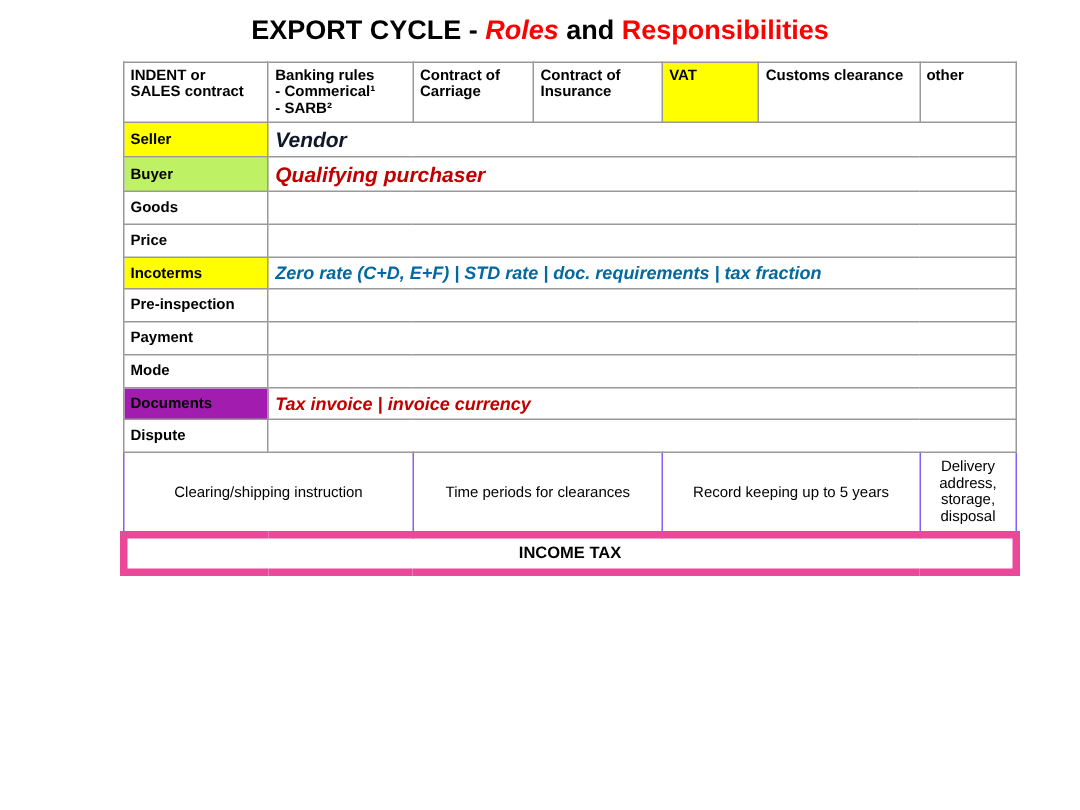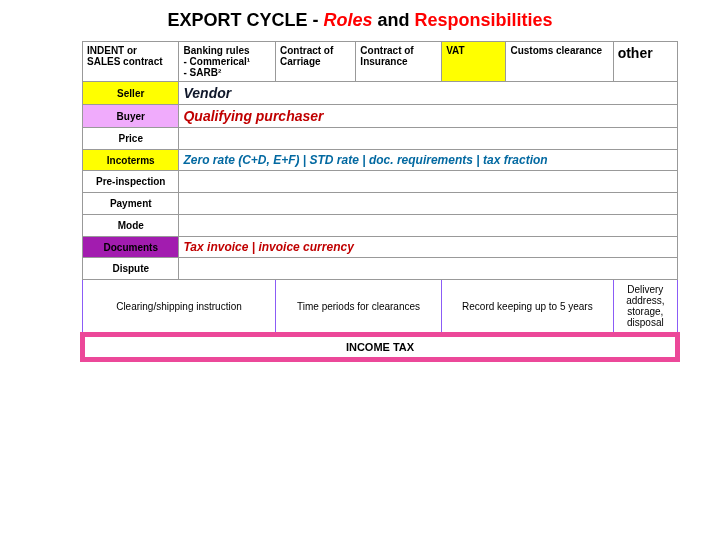--- a/index.html
+++ b/index.html
@@ -48,24 +48,23 @@
     }
     .header-row td.vat-header {
       background: #ffff00;
       font-weight: bold;
     }
     .row-label {
       font-weight: bold;
       font-size: 10px;
       padding: 4px 4px;
       white-space: nowrap;
-      text-align: center;
     }
     .seller-label { background: #ffff00; }
-    .buyer-label { background: #f0abfc; }
+    .buyer-label { background: #bef264; }
     .incoterms-label { background: #ffff00; }
     .documents-label { background: #a21caf; }
     .vendor-text {
       font-size: 14px;
       font-weight: bold;
       color: #0f172a;
       font-style: italic;
     }
     .qualifying-text {
       font-size: 14px;
@@ -125,33 +124,37 @@
   </colgroup>
 
   <tbody>
       <tr class="header-row">
     <td style="font-size:10px;font-weight:bold;">INDENT or<br>SALES contract</td>
     <td style="font-size:10px;font-weight:bold;">Banking rules<br>- Commerical¹<br>- SARB²</td>
     <td style="font-size:10px;font-weight:bold;">Contract of<br>Carriage</td>
     <td style="font-size:10px;font-weight:bold;">Contract of<br>Insurance</td>
     <td class="vat-header" style="font-size:10px;font-weight:bold;">VAT</td>
     <td style="font-size:10px;font-weight:bold;">Customs clearance</td>
-    <td style="font-size:14px;font-weight:bold;">other</td>
+    <td style="font-size:10px;font-weight:bold;">other</td>
   </tr>
 
   <tr>
     <td class="row-label seller-label">Seller</td>
     <td colspan="6"><span class="vendor-text">Vendor</span></td>
   </tr>
 
   <tr>
     <td class="row-label buyer-label">Buyer</td>
     <td colspan="6"><span class="qualifying-text">Qualifying purchaser</span></td>
   </tr>
 
+  <tr>
+    <td class="row-label">Goods</td>
+    <td colspan="6" style="height:22px;"></td>
+  </tr>
 
   <tr>
     <td class="row-label">Price</td>
     <td colspan="6" style="height:22px;"></td>
   </tr>
 
   <tr>
     <td class="row-label incoterms-label">Incoterms</td>
     <td colspan="6"><span class="incoterms-text">Zero rate (C+D, E+F)  |  STD rate  |  doc. requirements  |  tax fraction</span></td>
   </tr>

